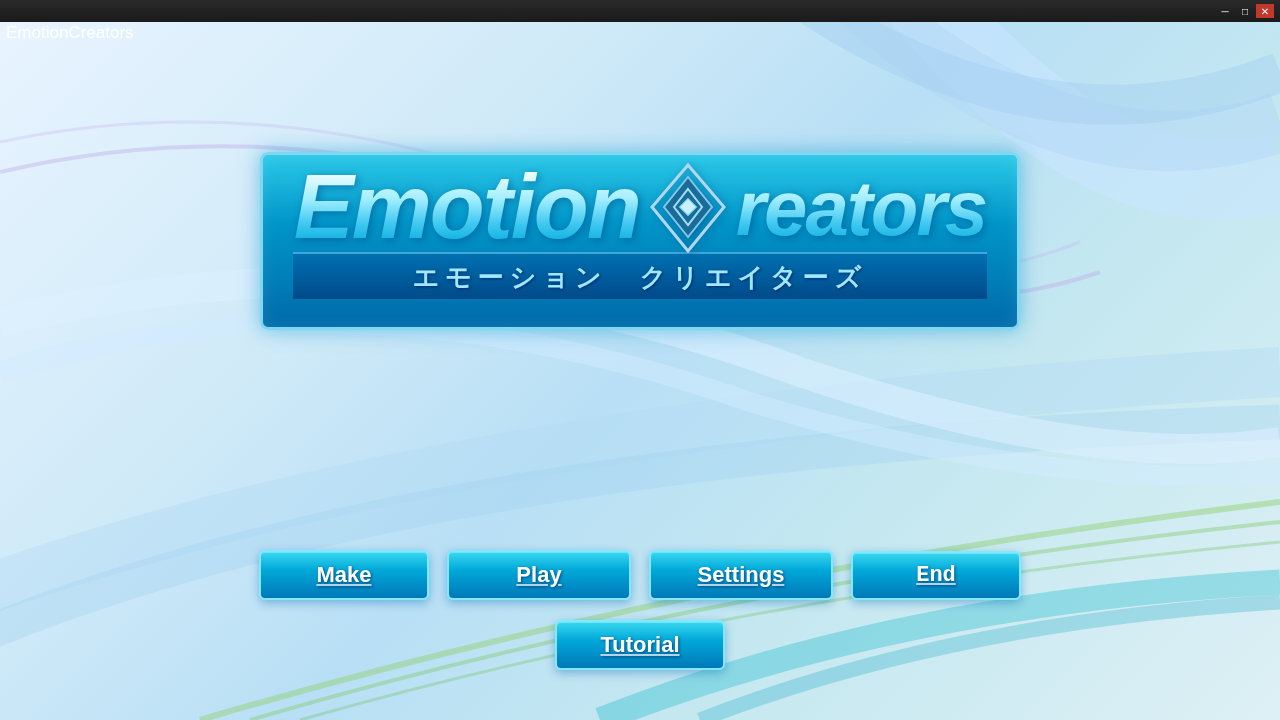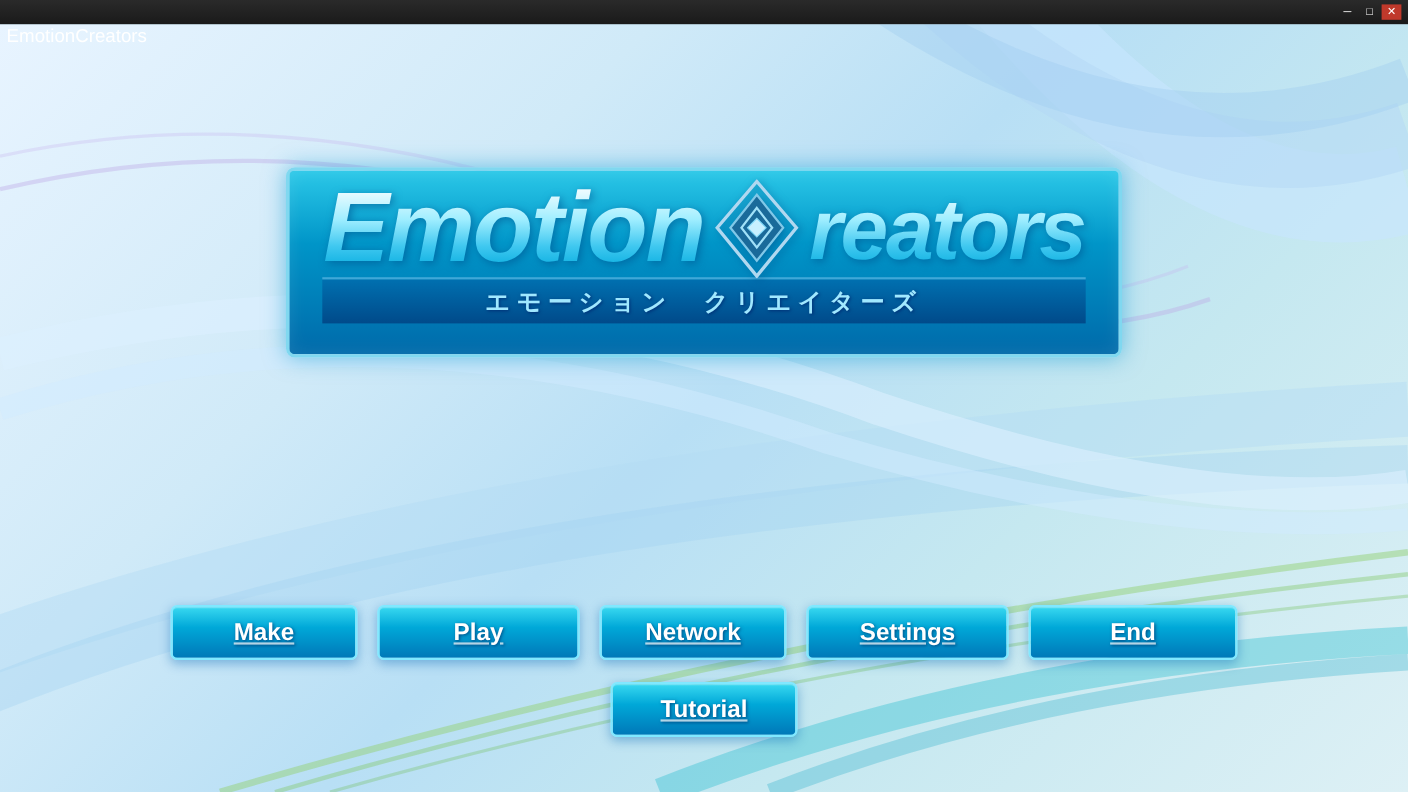--- a/index.html
+++ b/index.html
@@ -125,21 +125,21 @@
       align-items: center;
       justify-content: center;
       flex-shrink: 0;
     }
 
     .logo-subtitle {
       background: linear-gradient(180deg, #0070b0, #004a8a);
       border-top: 2px solid #40a8d8;
       margin-top: 4px;
       padding: 6px 10px 4px;
-      font-size: 22px;
+      font-size: 26px;
       font-weight: bold;
       color: #a0e8ff;
       letter-spacing: 6px;
       text-shadow: 1px 1px 3px rgba(0,0,80,0.5);
     }
 
     
     .menu-row {
       position: absolute;
       bottom: 120px;
@@ -174,21 +174,21 @@
       text-decoration: underline;
       text-decoration-color: rgba(255,255,255,0.7);
       position: relative;
       margin-top: 38px;
     }
 
     .btn-make { width: 170px; }
     .btn-play { width: 184px; }
     .btn-network { width: 170px; }
     .btn-settings { width: 184px; }
-    .btn-end { width: 190px; }
+    .btn-end { width: 170px; font-family: Liberation Mono, monospace; }
     .btn-tutorial { width: 170px; }
 
     
     .bg-svg {
       position: absolute;
       top: 0;
       left: 0;
       width: 100%;
       height: 100%;
     }
@@ -251,21 +251,20 @@
         </span>
         <span>reators</span>
       </div>
       <div class="logo-subtitle">エモーション　クリエイターズ</div>
     </div>
   </div>
 
   <div class="menu-row">
     <button class="menu-btn btn-make">Make</button>
     <button class="menu-btn btn-play">Play</button>
-    <button class="menu-btn btn-network">Network</button>
     <button class="menu-btn btn-settings">Settings</button>
     <button class="menu-btn btn-end">End</button>
   </div>
 
   <div class="menu-row-2">
     <button class="menu-btn btn-tutorial">Tutorial</button>
   </div>
 
 </div>
 

